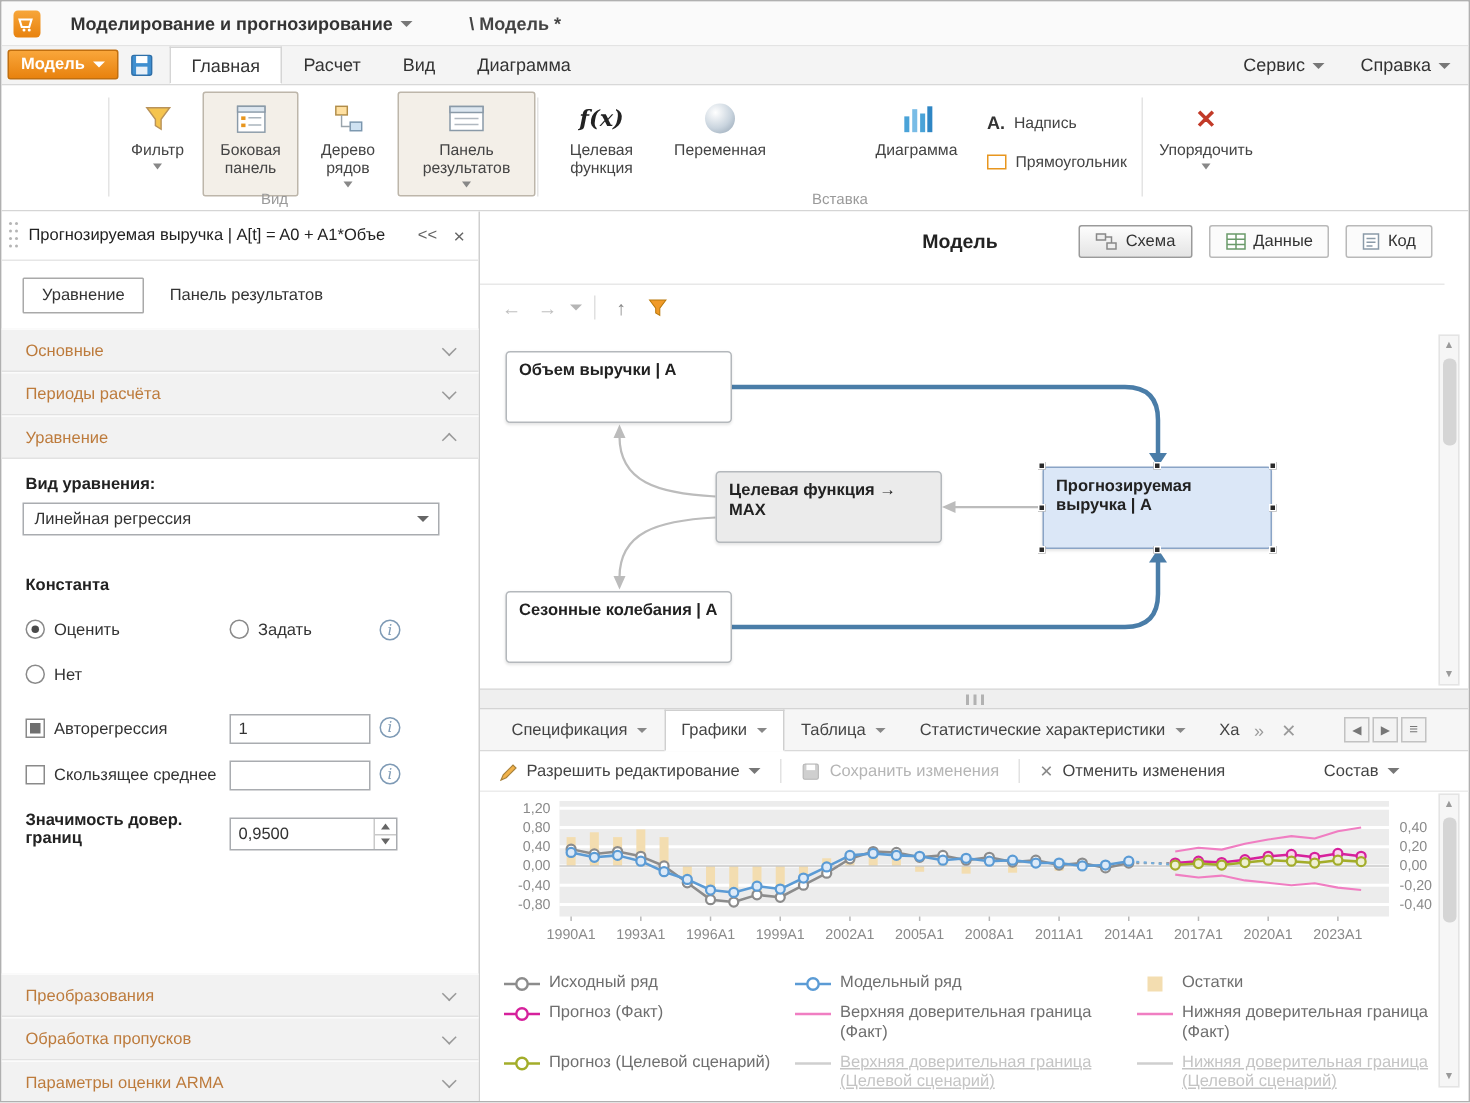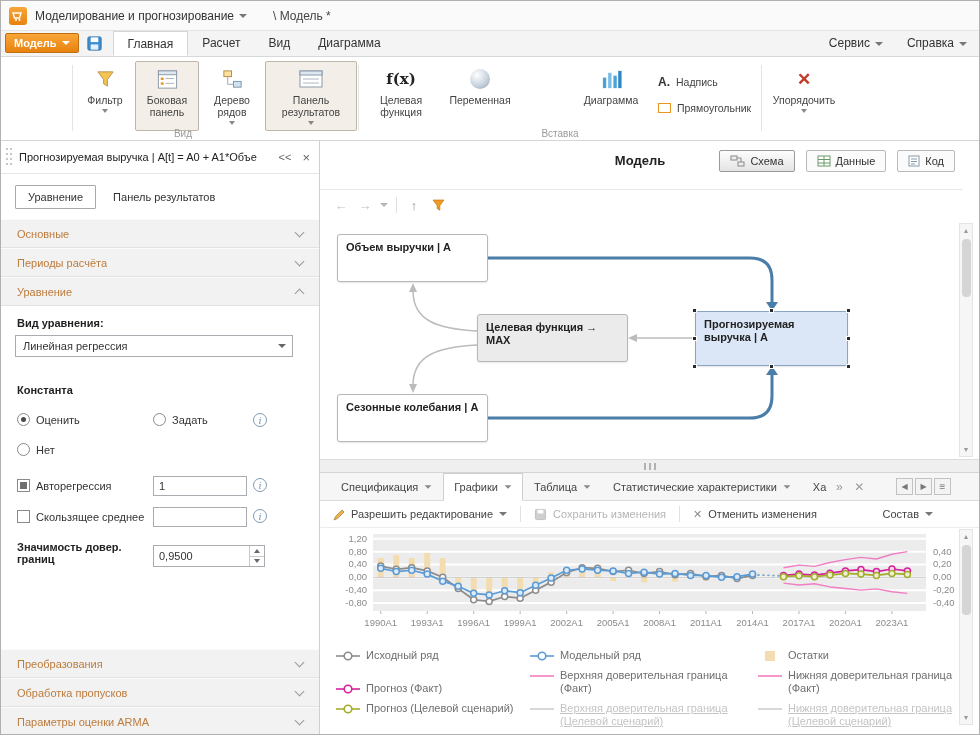--- a/index.html
+++ b/index.html
@@ -1,21 +1,21 @@
 <!DOCTYPE html>
 <html><head>
 <meta charset="utf-8">
 <style>
   *{margin:0;padding:0;box-sizing:border-box;}
   html,body{background:#e9e9e9;}
   body{font-family:"Liberation Sans",sans-serif;font-size:11px;color:#333;}
   #app{position:relative;width:980px;height:735px;background:#fff;border:1px solid #b0b0b0;overflow:hidden;}
 
   
-  .titlebar{position:absolute;left:0;top:0;right:0;height:30px;background:#fafafa;border-bottom:1px solid #e3e3e3;display:flex;align-items:center;padding:0 8px;gap:8px;}
+  .titlebar{position:absolute;left:0;top:0;right:0;height:30px;background:#fafafa;border-bottom:1px solid #e3e3e3;display:flex;align-items:center;padding:0 8px;gap:20px;font-weight:bold;}
   .applogo{width:18px;height:18px;border-radius:3px;background:linear-gradient(#f7a63a,#e8820e);display:flex;align-items:center;justify-content:center;}
   .appmenu{display:flex;align-items:center;gap:5px;font-size:12px;color:#333;cursor:default;}
   .chev{width:0;height:0;border-left:4px solid transparent;border-right:4px solid transparent;border-top:4px solid #777;display:inline-block;}
   .docpath{font-size:12px;color:#444;margin-left:18px;}
 
   
   .tabrow{position:absolute;left:0;top:30px;right:0;height:26px;background:#f4f4f4;border-bottom:1px solid #d8d8d8;display:flex;align-items:flex-end;}
   .modelbtn{margin:3px 4px;height:20px;padding:0 8px;border:1px solid #c06f10;border-radius:2px;background:linear-gradient(#f9a63a,#e8820e);color:#fff;font-weight:bold;font-size:11px;display:flex;align-items:center;gap:5px;cursor:pointer;}
   .modelbtn .chev{border-top-color:#fff;}
   .saveicon{margin:3px 6px 3px 0;width:24px;height:20px;display:flex;align-items:center;justify-content:center;border:1px solid transparent;border-radius:2px;cursor:pointer;}
@@ -28,21 +28,21 @@
   .ribbon{position:absolute;left:0;top:56px;right:0;height:84px;background:#fff;border-bottom:1px solid #d5d5d5;}
   .rsep{position:absolute;top:8px;height:66px;width:1px;background:#e4e4e4;}
   .rbtn{position:absolute;top:4px;height:70px;display:flex;flex-direction:column;align-items:center;padding-top:3px;gap:1px;border:1px solid transparent;border-radius:2px;cursor:pointer;}
   .rbtn.active{background:#f3efe8;border-color:#bdb6aa;}
   .rbtn .ric{height:28px;display:flex;align-items:center;justify-content:center;}
   .rbtn .rlb{font-size:10.5px;line-height:12px;text-align:center;color:#444;}
   .rbtn .rchev{width:0;height:0;border-left:3.5px solid transparent;border-right:3.5px solid transparent;border-top:4px solid #888;margin-top:2px;}
   .glabel{position:absolute;bottom:1px;text-align:center;font-size:10px;color:#9a9a9a;}
   .stackbtn{position:absolute;display:flex;align-items:center;gap:6px;height:22px;padding:0 6px;border:1px solid transparent;border-radius:2px;cursor:pointer;font-size:10.5px;color:#444;}
   .sphere{width:20px;height:20px;border-radius:50%;background:radial-gradient(circle at 7px 6px,#ffffff,#c9d4de 55%,#8fa0b0);}
-  .fx{font-family:"DejaVu Serif",serif;font-weight:bold;font-size:15px;color:#222;}
+  .fx{font-family:"DejaVu Serif",serif;font-style:italic;font-weight:bold;font-size:15px;color:#222;}
   .redx{color:#c23a28;font-size:17px;font-weight:bold;line-height:17px;}
   .aicon{font-weight:bold;color:#333;font-size:12px;}
 
   
   .leftpanel{position:absolute;left:0;top:140px;width:319px;bottom:0;background:#fff;border-right:1px solid #cfcfcf;}
   .lp-head{position:absolute;left:0;top:0;right:0;height:33px;border-bottom:1px solid #e6e6e6;display:flex;align-items:center;padding:0 6px 0 4px;gap:5px;}
   .lp-title{flex:1;white-space:nowrap;overflow:hidden;font-size:11px;color:#222;}
   .lp-btn{color:#666;cursor:pointer;padding:0 3px;font-size:11px;}
   .lp-close{font-size:13px;}
   .lp-tabs{position:absolute;left:14px;top:44px;display:flex;gap:4px;}
@@ -659,21 +659,21 @@
       </svg>
 
     <div class="legend" id="legend" style="left:16px;top:508px">
         <div class="legend-item" style="grid-area: 1 / 1;">
           <svg width="24" height="12">
             <line x1="0" y1="6" x2="24" y2="6" stroke="#8c8c8c" stroke-width="1.6"></line>
             <circle cx="12" cy="6" r="3.8" fill="#fff" stroke="#8c8c8c" stroke-width="1.6"></circle>
           </svg>
           <span>Исходный ряд</span>
         </div>
-        <div class="legend-item" style="grid-area: 2 / 1; align-items: flex-end;">
+        <div class="legend-item" style="grid-area: 2 / 1;">
           <svg width="24" height="12">
             <line x1="0" y1="6" x2="24" y2="6" stroke="#d6219c" stroke-width="1.6"></line>
             <circle cx="12" cy="6" r="3.8" fill="#fff" stroke="#d6219c" stroke-width="1.6"></circle>
           </svg>
           <span>Прогноз (Факт)</span>
         </div>
         <div class="legend-item" style="grid-area: 3 / 1;">
           <svg width="24" height="12">
             <line x1="0" y1="6" x2="24" y2="6" stroke="#a3ad2a" stroke-width="1.6"></line>
             <circle cx="12" cy="6" r="3.8" fill="#fff" stroke="#a3ad2a" stroke-width="1.6"></circle>

